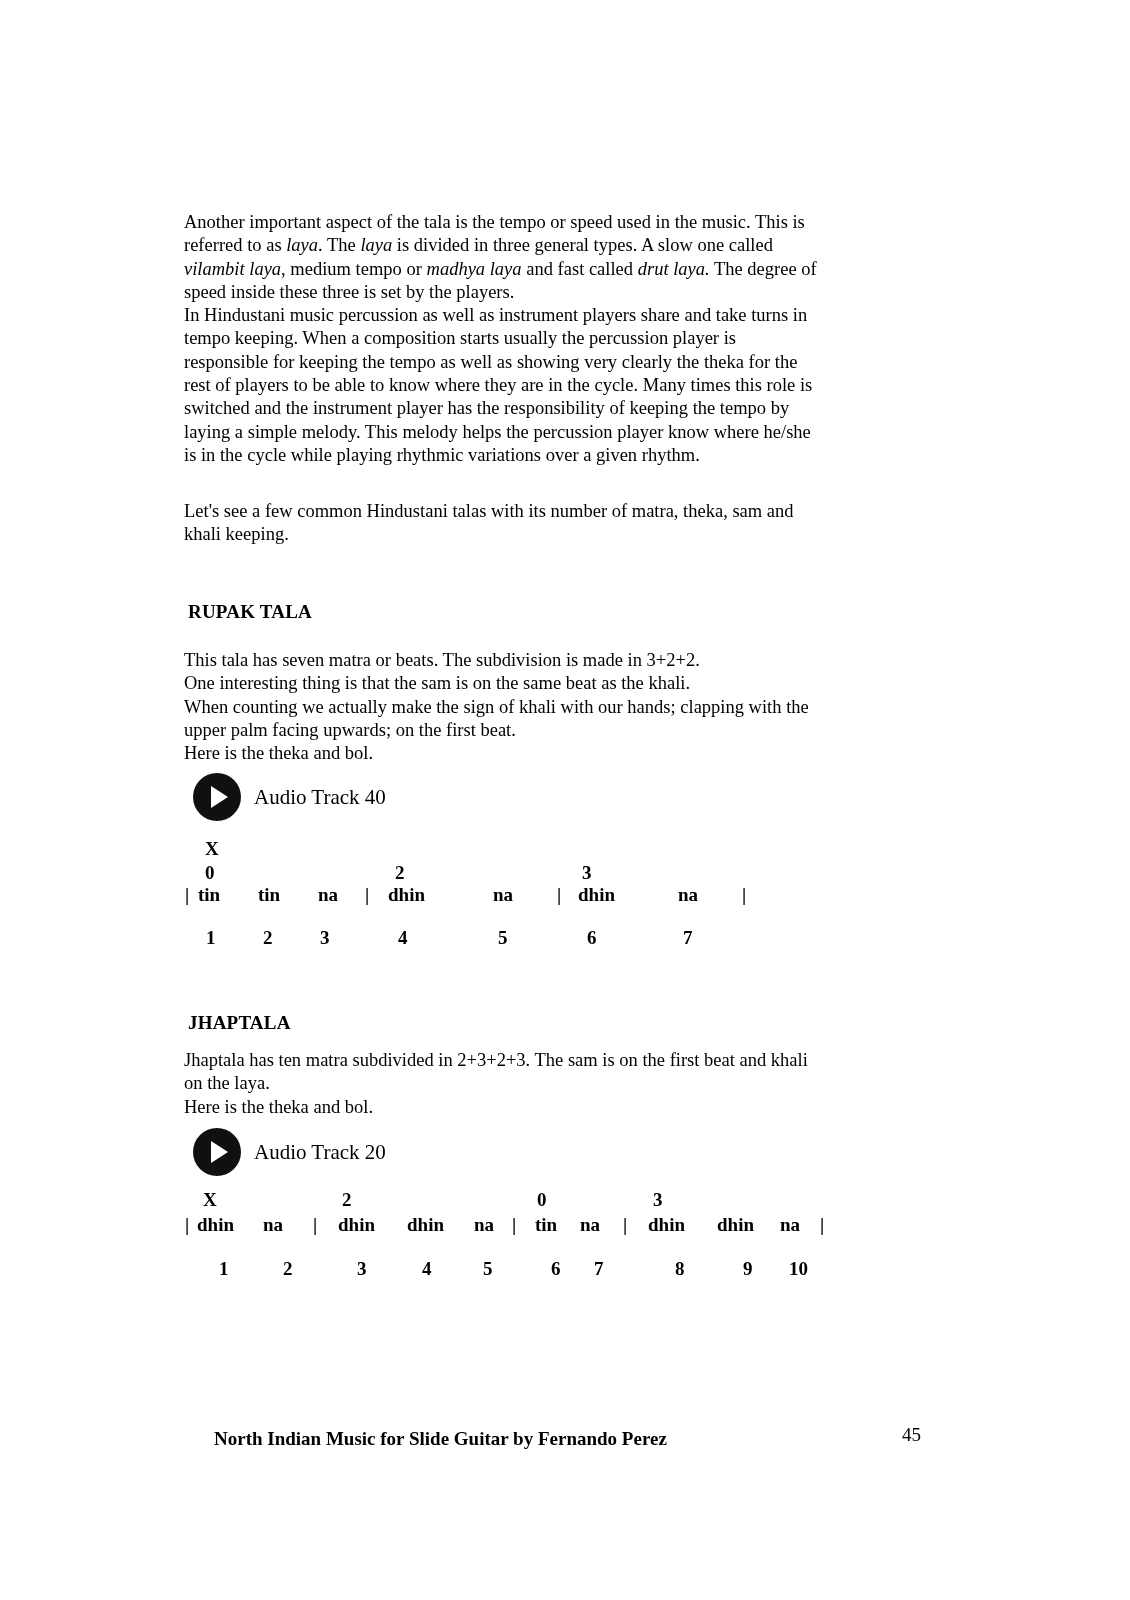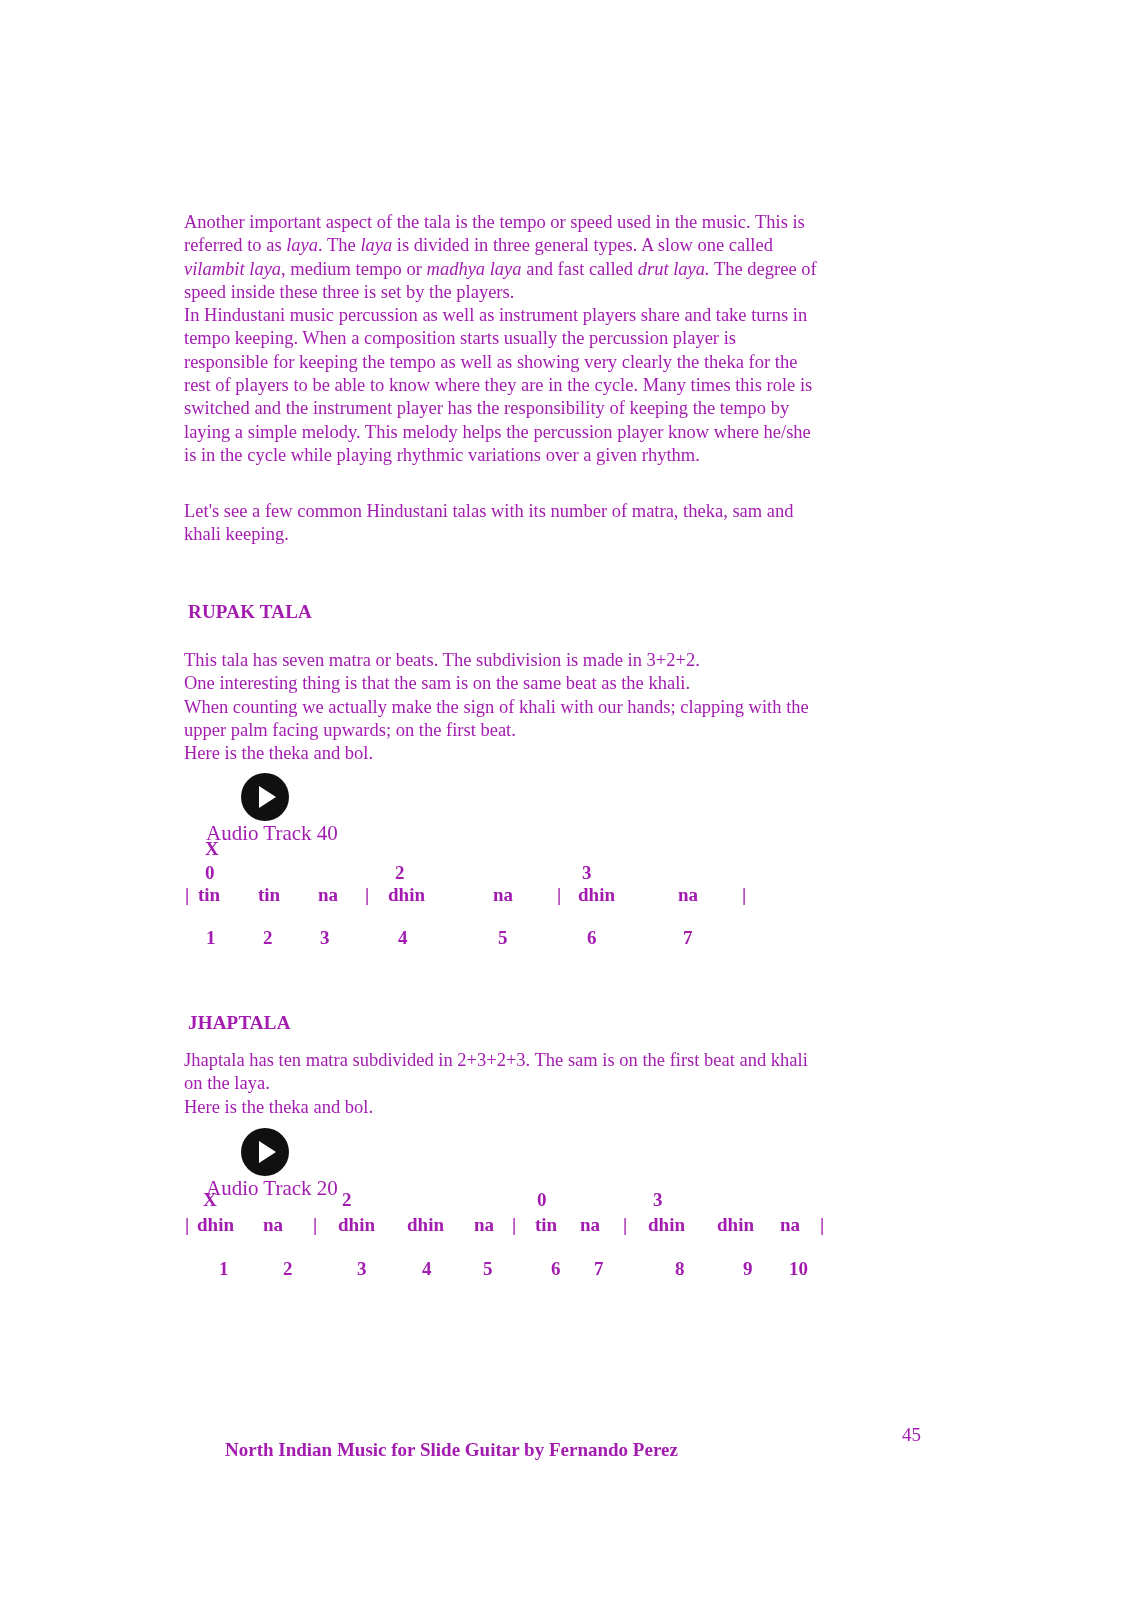--- a/index.html
+++ b/index.html
@@ -1,32 +1,32 @@
 <!DOCTYPE html>
 <html><head>
 <meta charset="utf-8">
 <style>
   html,body{margin:0;padding:0;background:#ffffff;}
   .page{
     position:relative;width:1130px;height:1600px;background:#ffffff;
-    font-family:"Liberation Serif","DejaVu Serif",serif;color:#a21caf;overflow:hidden;
+    font-family:"Liberation Serif","DejaVu Serif",serif;color:#000000;overflow:hidden;
   }
   .textblock{position:absolute;left:184px;width:750px;font-size:18.5px;line-height:23.3px;}
   .textblock em{font-style:italic;}
   .heading{position:absolute;left:184px;margin:4px;font-size:19px;font-weight:700;letter-spacing:.2px;}
-  .audio-row{position:absolute;left:193px;display:flex;align-items:center;flex-direction:column;}
+  .audio-row{position:absolute;left:193px;display:flex;align-items:center;}
   .play-btn{width:48px;height:48px;border-radius:50%;background:#101010;
     display:flex;align-items:center;justify-content:center;cursor:pointer;flex:0 0 auto;}
   .play-tri{width:0;height:0;border-left:17px solid #ffffff;
     border-top:11px solid transparent;border-bottom:11px solid transparent;margin-left:5px;}
   .audio-label{font-size:21px;margin-left:13px;white-space:nowrap;}
   .nrow{position:absolute;left:0;top:0;width:100%;height:26px;
     font-weight:700;font-size:19px;line-height:1.2;}
   .tok{position:absolute;top:0;white-space:nowrap;}
-  .footer-title{position:absolute;left:210px;top:1424px;font-size:19px;font-weight:700;margin:15px;}
+  .footer-title{position:absolute;left:210px;top:1424px;font-size:19px;font-weight:700;margin:4px;}
   .page-num{position:absolute;left:902px;top:1424px;font-size:19px;}
 </style>
 </head>
 <body>
 
 <div class="page">
 
   <div class="textblock" style="top:211px"><span>Another important aspect of the tala is the tempo or speed used in the music. This is</span><br><span>referred to as </span><em>laya</em><span>. The </span><em>laya</em><span> is divided in three general types. A slow one called</span><br><em>vilambit laya</em><span>, medium tempo or </span><em>madhya laya</em><span> and fast called </span><em>drut laya.</em><span> The degree of</span><br><span>speed inside these three is set by the players.</span><br><span>In Hindustani music percussion as well as instrument players share and take turns in</span><br><span>tempo keeping. When a composition starts usually the percussion player is</span><br><span>responsible for keeping the tempo as well as showing very clearly the theka for the</span><br><span>rest of players to be able to know where they are in the cycle. Many times this role is</span><br><span>switched and the instrument player has the responsibility of keeping the tempo by</span><br><span>laying a simple melody. This melody helps the percussion player know where he/she</span><br><span>is in the cycle while playing rhythmic variations over a given rhythm.</span><br></div>
 
   <div class="textblock" style="top:500px"><span>Let's see a few common Hindustani talas with its number of matra, theka, sam and</span><br><span>khali keeping.</span><br></div>

